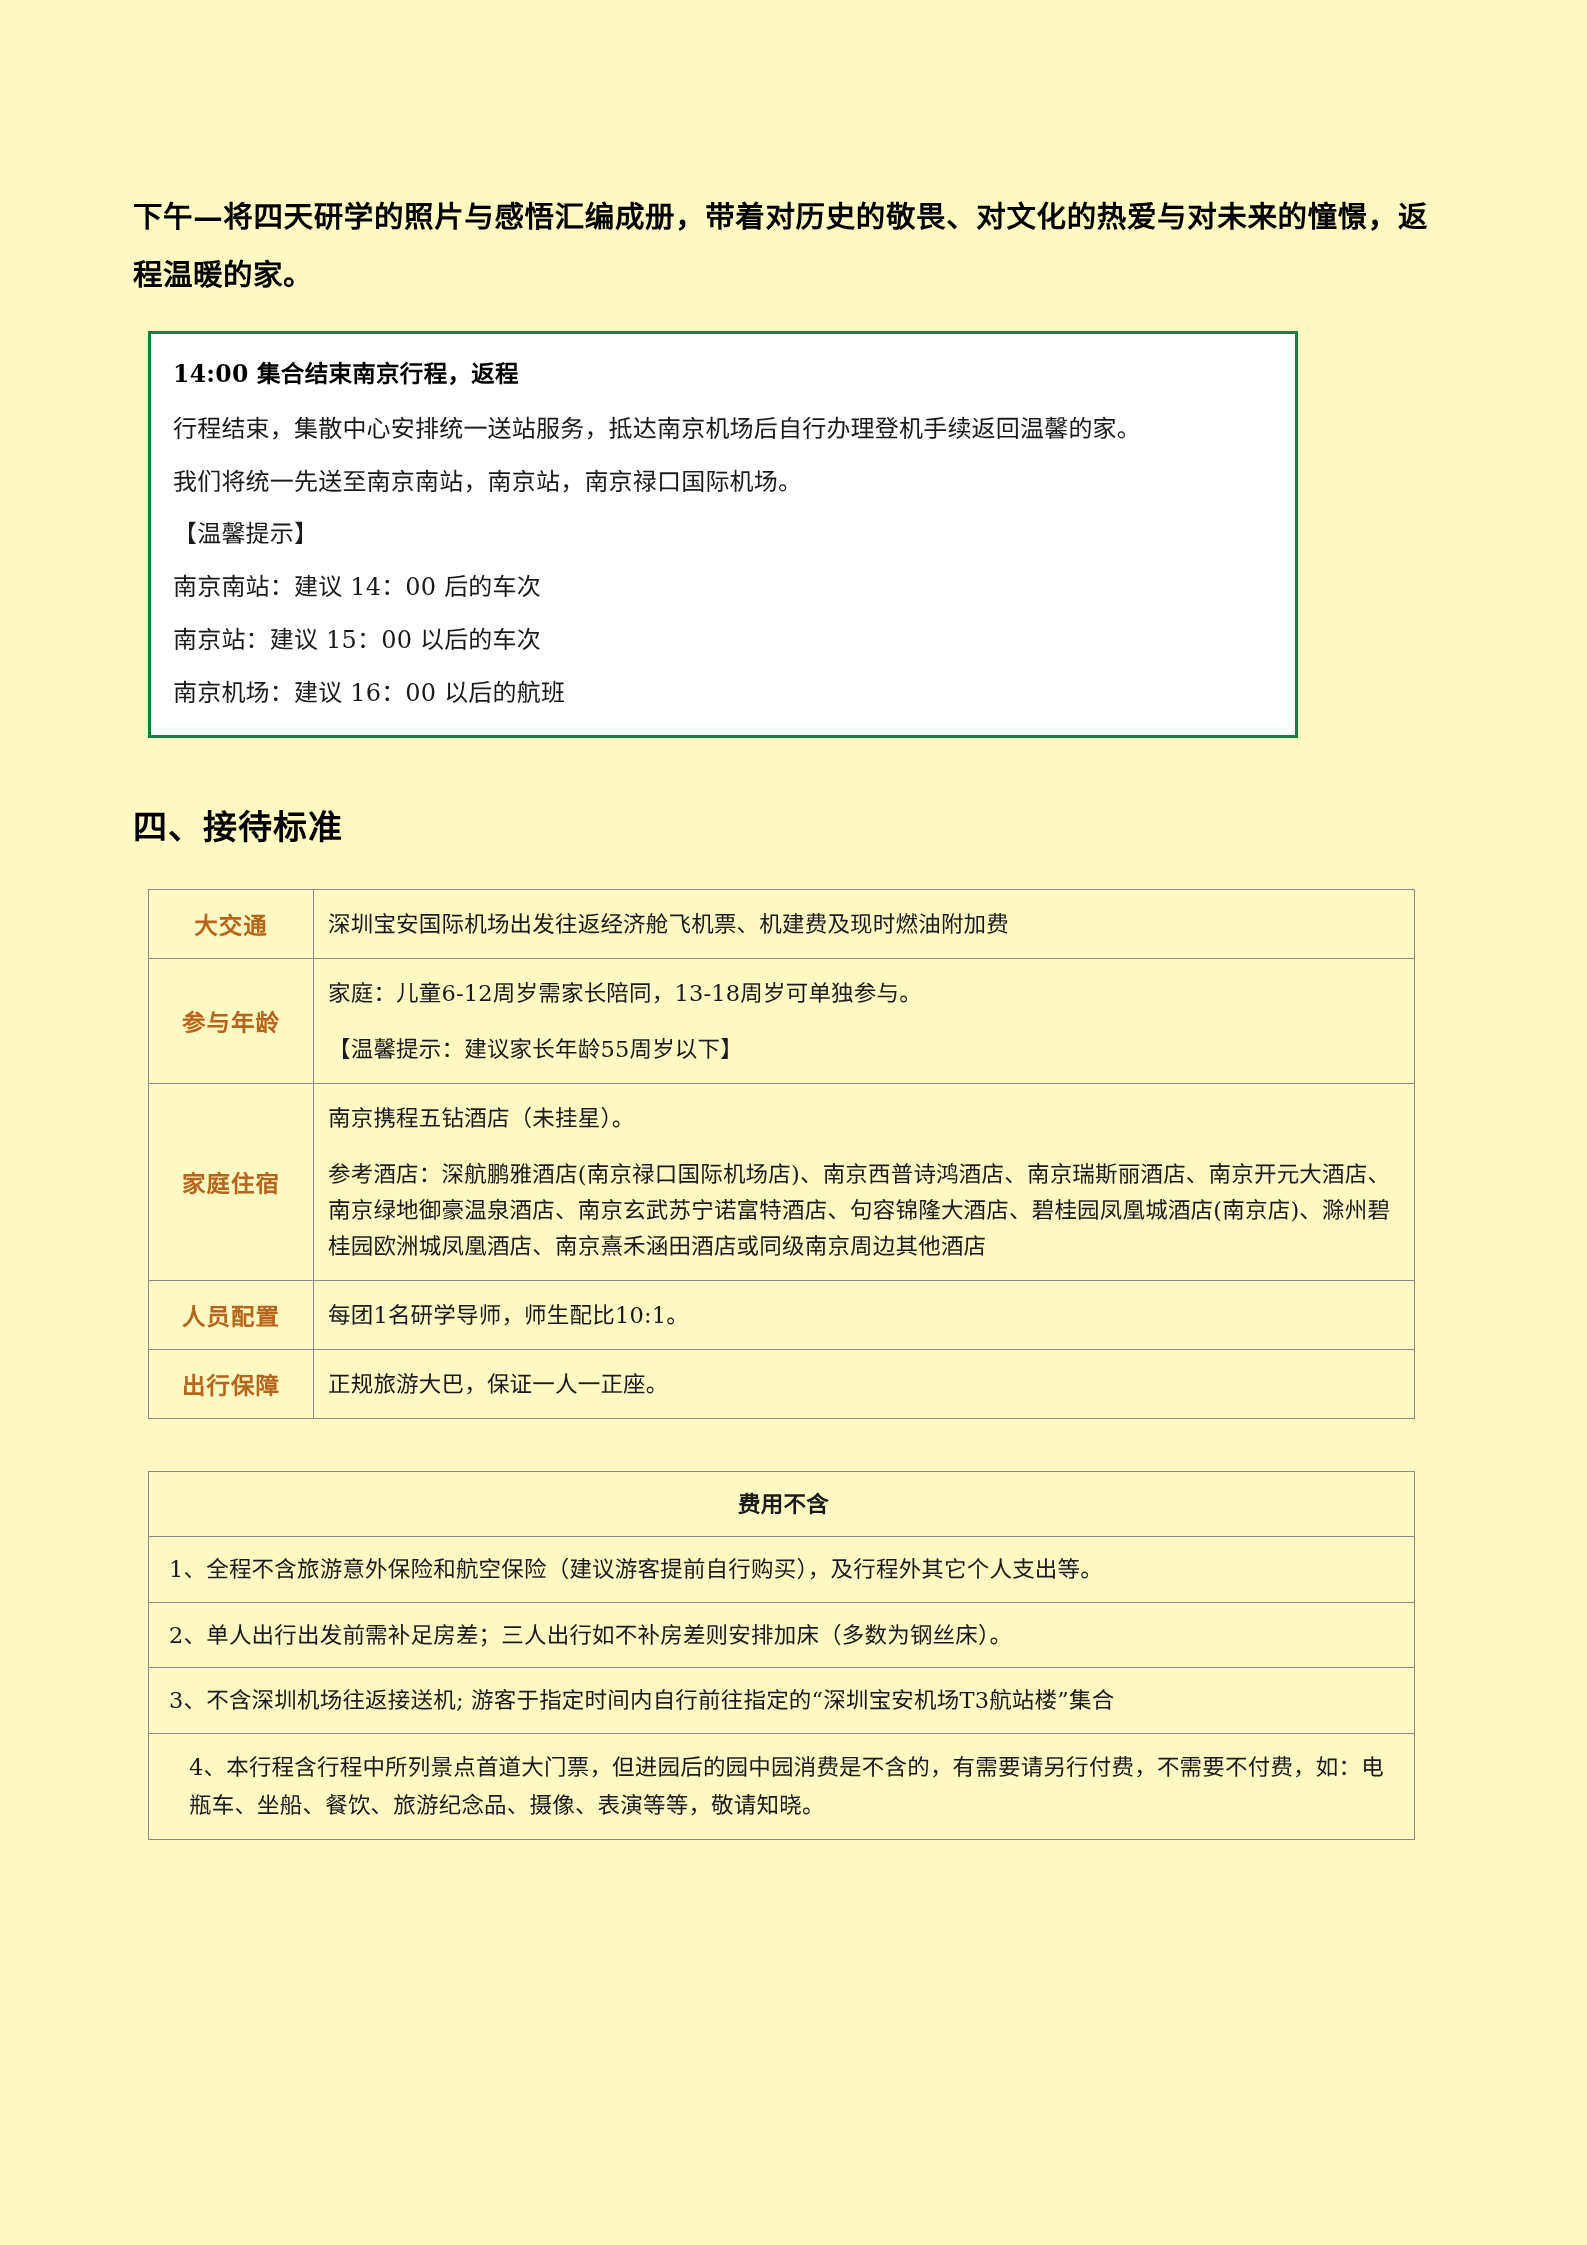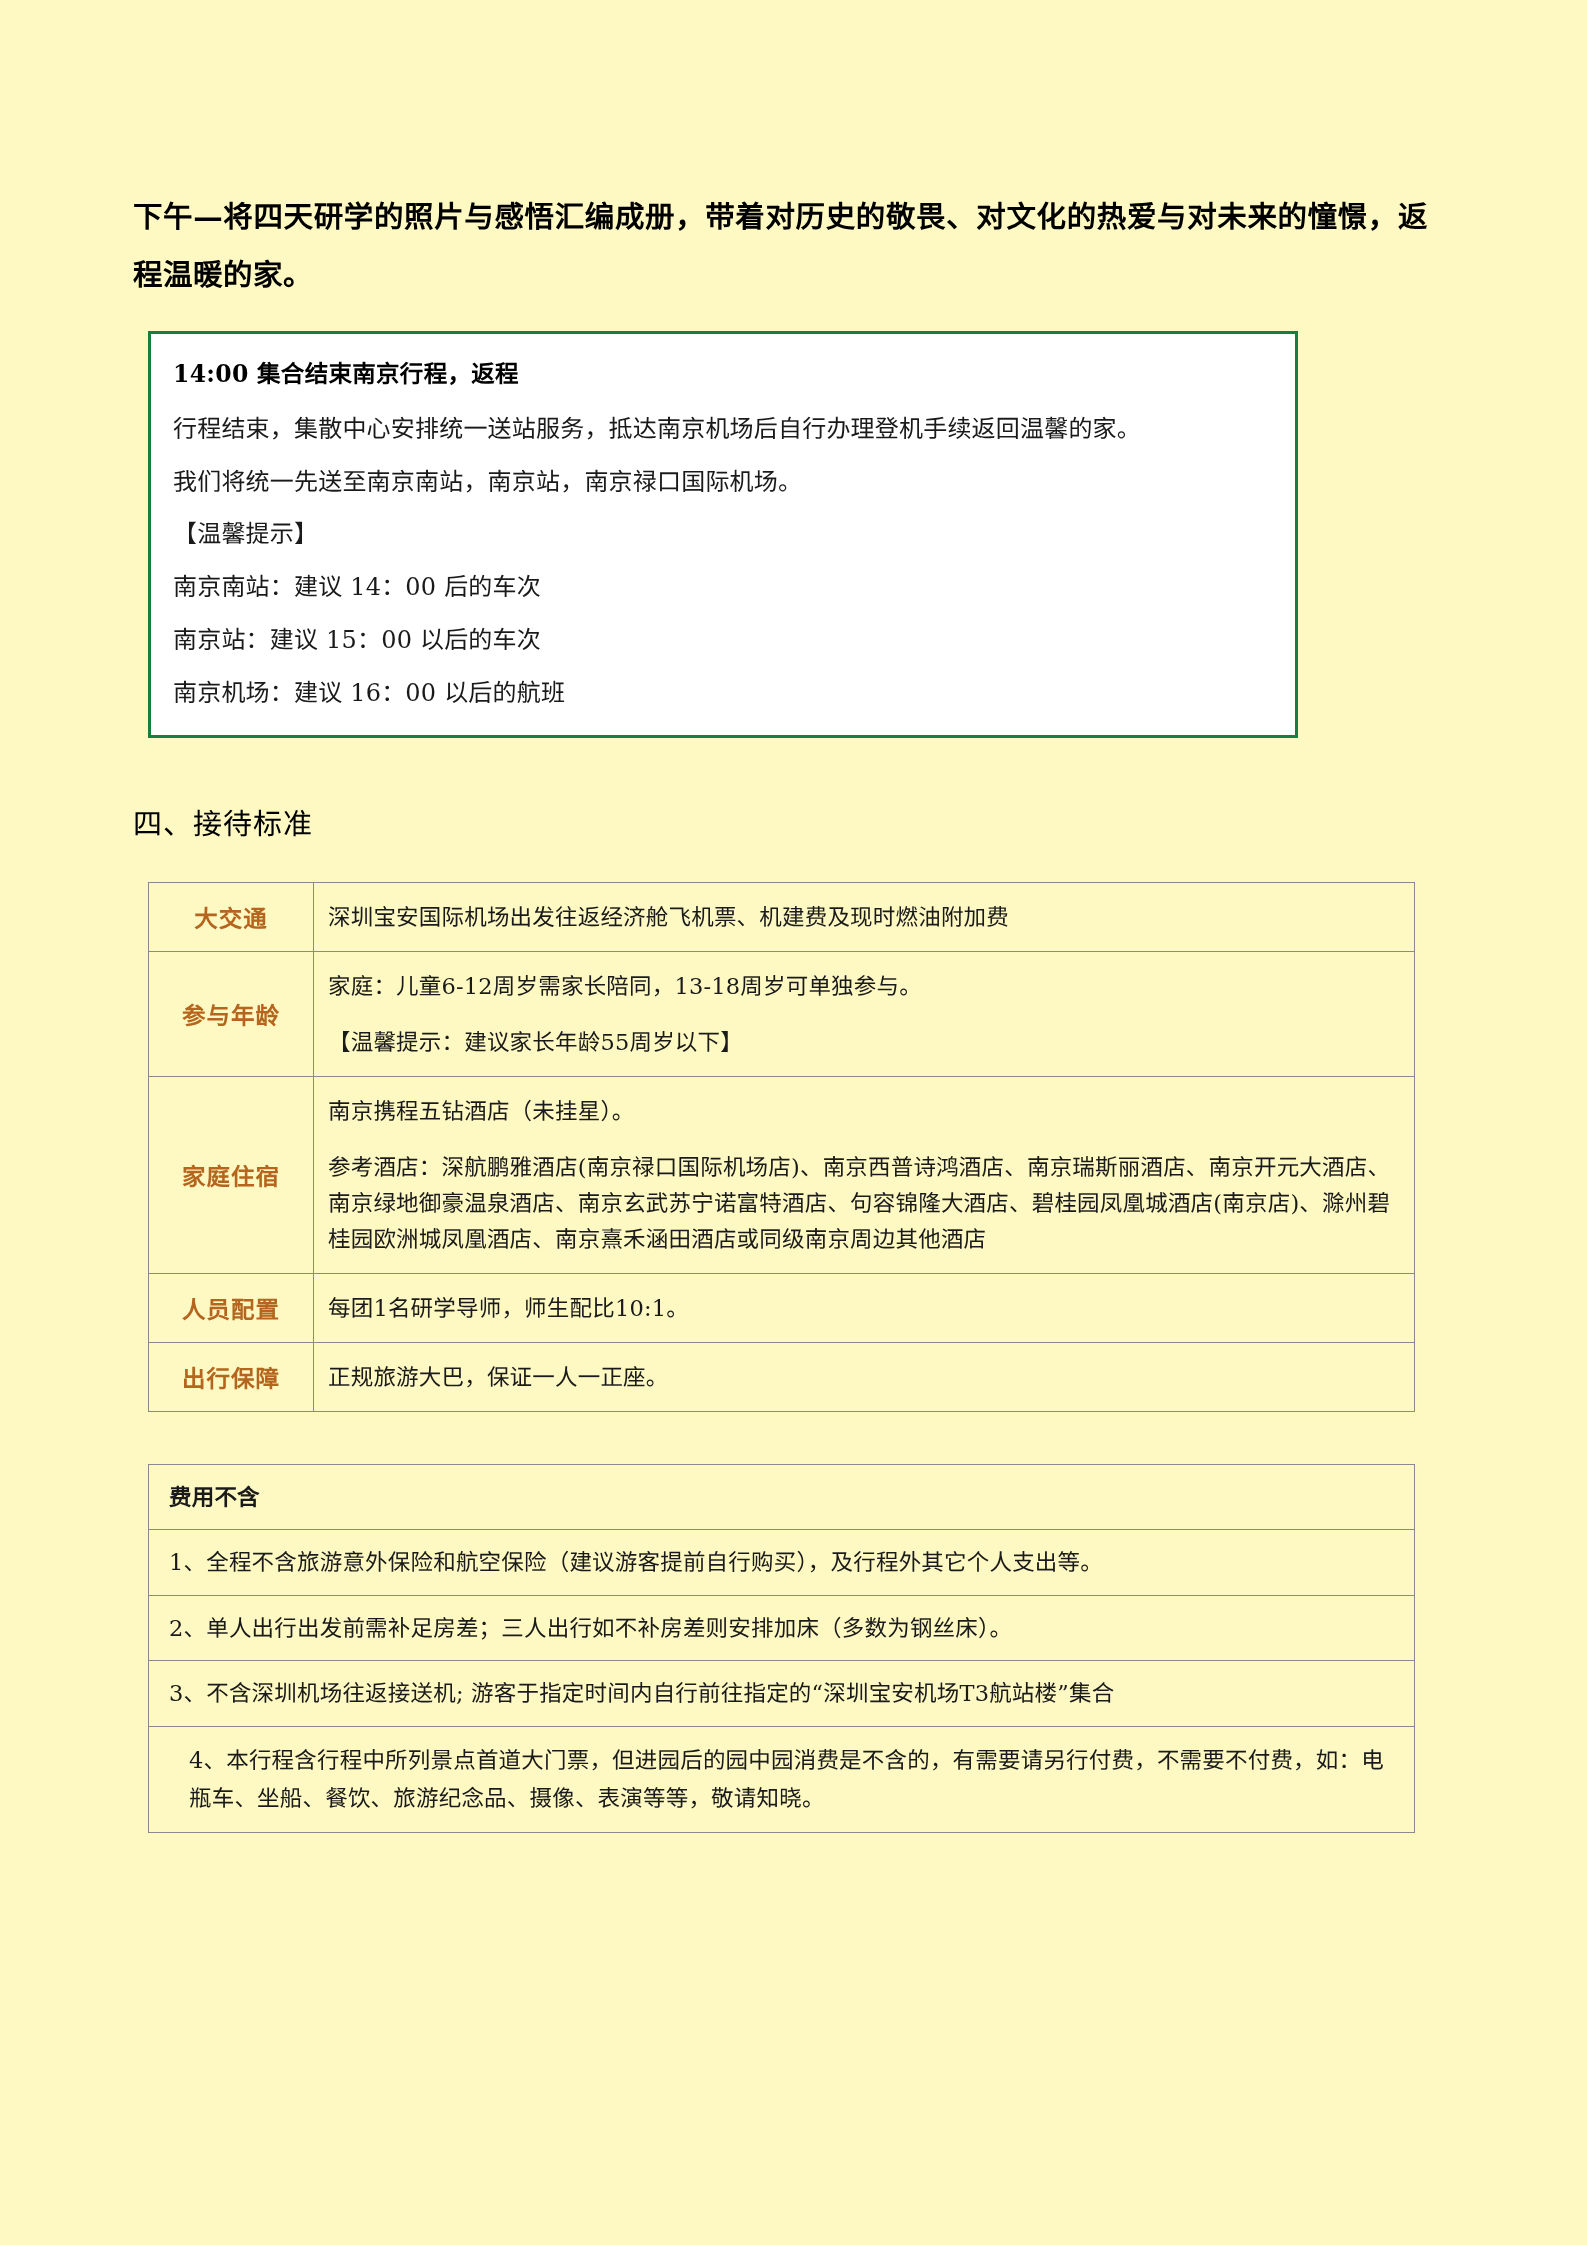--- a/index.html
+++ b/index.html
@@ -69,22 +69,22 @@
     color: #1a1a1a;
     margin: 14px 0 0 0;
     letter-spacing: 0.2px;
   }
   .note-line.first { margin-top: 0; }
 
   
   .section-heading {
     margin-top: 62px;
     margin-left: 0px;
-    font-size: 29px;
-    font-weight: normal;
+    font-size: 34px;
+    font-weight: bold;
     color: #000000;
     letter-spacing: 1px;
   }
 
   
   table.std-table {
     margin-top: 40px;
     margin-left: 15px;
     width: 1267px;
     border-collapse: collapse;
@@ -128,21 +128,21 @@
     border: 1px solid #8a8a8a;
     padding: 14px 16px 14px 20px;
     box-sizing: border-box;
     font-size: 22.5px;
     line-height: 1.62;
     color: #1a1a1a;
     vertical-align: middle;
     letter-spacing: 0.2px;
   }
   td.excl-title {
-    text-align: left;
+    text-align: center;
     color: #c0641a;
     font-weight: bold;
     font-size: 30px;
     padding: 14px 16px 16px 16px;
     letter-spacing: 2px;
   }
   td.excl-item.multi { line-height: 1.72; padding-left: 40px; }
 </style>
 </head>
 <body>

